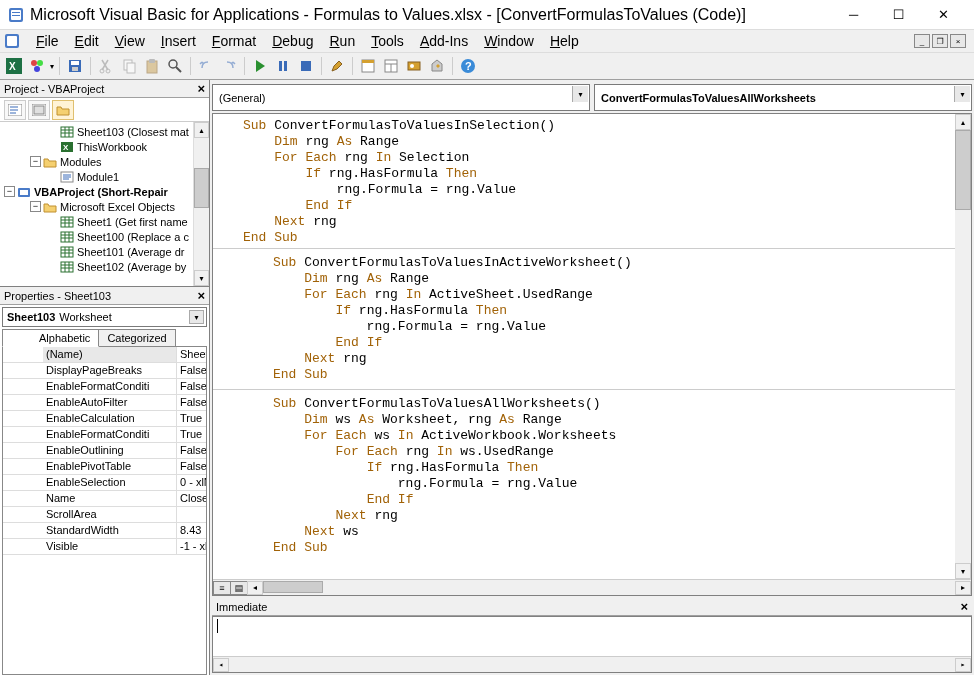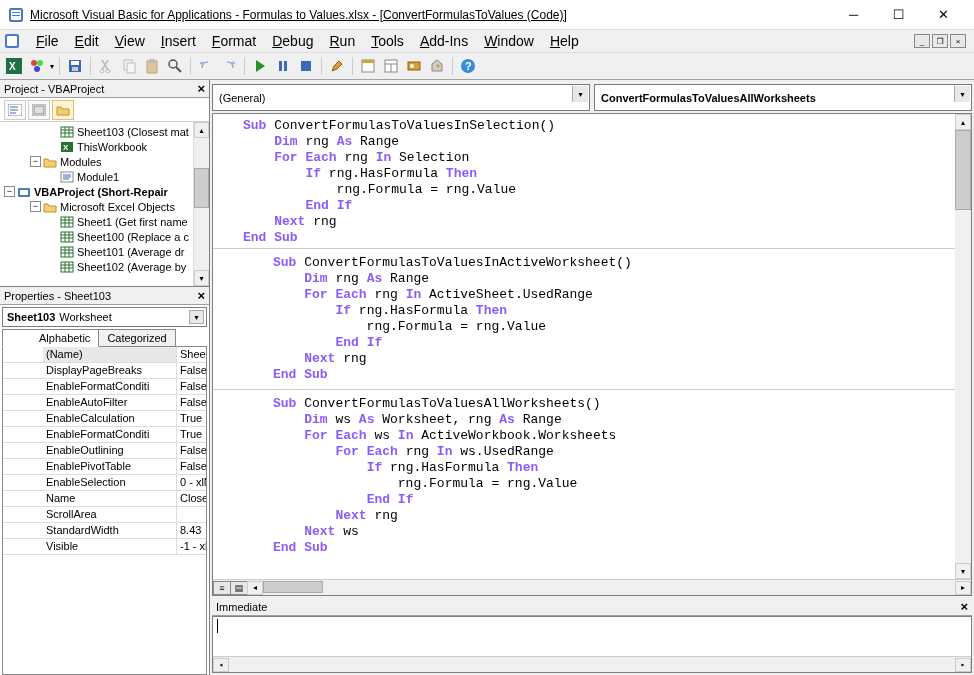--- a/index.html
+++ b/index.html
@@ -1,19 +1,19 @@
 <!DOCTYPE html>
 <html><head>
 <meta charset="utf-8">
 <style>
 * { box-sizing: border-box; margin: 0; padding: 0; }
 body { font-family: "Segoe UI", Tahoma, sans-serif; font-size: 11px; background: #fff; width: 974px; height: 675px; overflow: hidden; position: relative; }
 .titlebar { height: 30px; background: #fff; display: flex; align-items: center; padding: 0 8px; border-bottom: 1px solid #ddd; }
 .titlebar .app-icon { width: 16px; height: 16px; margin-right: 6px; }
-.titlebar .title-text { flex: 1; font-size: 12px; color: #000; text-decoration: underline; }
+.titlebar .title-text { flex: 1; font-size: 16px; color: #000; }
 .titlebar .win-controls { display: flex; gap: 0; }
 .titlebar .win-btn { width: 45px; height: 28px; display: flex; align-items: center; justify-content: center; font-size: 13px; cursor: default; }
 .menubar { height: 22px; display: flex; align-items: center; padding: 0 4px; background: #f0f0f0; gap: 2px;}
 .menu-icon { width: 16px; height: 16px; margin-right: 6px; }
 .menu-item { padding: 2px 8px; font-size: 14px; cursor: default; }
 .menu-item u { text-decoration: underline; }
 .mdi-controls { margin-left: auto; display: flex; gap: 2px; padding-right: 4px;}
 .mdi-btn { width: 16px; height: 14px; border: 1px solid #888; background: #e8e8e8; font-size: 8px; display:flex; align-items:center; justify-content:center;}
 .toolbar { height: 28px; background: #f0f0f0; border-top: 1px solid #ddd; border-bottom: 1px solid #a0a0a0; display: flex; align-items: center; padding: 0 4px; gap: 3px; }
 .tb-btn { width: 20px; height: 20px; display: flex; align-items: center; justify-content: center; }
@@ -47,21 +47,21 @@
 .props-row { display: flex; height: 16px; font-size: 11px; border-bottom: 1px solid #ddd;}
 .props-name { width: 134px; padding: 1px 3px; border-right: 1px solid #ddd; overflow: hidden; white-space: nowrap; margin-left: 40px;}
 .props-value { flex: 1; padding: 1px 3px; overflow: hidden; white-space: nowrap;}
 .props-row.first .props-name { background: #e8e8e8;}
 .right-pane { flex: 1; display: flex; flex-direction: column; background: #f0f0f0; padding: 2px;}
 .code-dropdowns { display: flex; gap: 4px; padding: 2px 0; }
 .code-dd { flex: 1; height: 27px; border: 1px solid #7a7a7a; background: #fff; display: flex; align-items: center; padding: 0 6px; font-size: 11px; position:relative;}
 .code-dd .dd-arrow { position:absolute; right:1px; top:1px; width:16px; height:16px; background:#e8e8e8; border-left:1px solid #aaa; display:flex; align-items:center; justify-content:center; font-size:8px;}
 .code-area { flex: 1; background: #fff; border: 1px solid #808080; position: relative; overflow: hidden;}
 .code-content { font-family: Consolas, "Courier New", monospace; font-size: 13px; padding: 4px 8px 4px 30px; line-height: 16px; white-space: pre; color: #000;}
-.kw { color: #8b5cf6; font-weight: bold; }
+.kw { color: #a16207; }
 .code-bottom-bar { height: 16px; background: #f0f0f0; border-top: 1px solid #ccc; display:flex; align-items:center;}
 .view-btns { display:flex; }
 .view-btn { width: 18px; height: 14px; border: 1px solid #888; background: #e8e8e8; margin-right:-1px; display:flex; align-items:center; justify-content:center; font-size:9px;}
 .hscroll { flex:1; height:14px; background:#f0f0f0; display:flex; align-items:center;}
 .hscroll .scroll-btn { width:16px; height:14px;}
 .hscroll .scroll-track { flex:1; height:14px; position:relative;}
 .hscroll .scroll-thumb { width:60px; height:12px; margin:0; position:absolute; left:0; top:0;}
 .vscroll { position:absolute; right:0; top:0; bottom:16px; width:16px; background:#f0f0f0; display:flex; flex-direction:column;}
 .vscroll .scroll-thumb { height:80px; margin-top:0;}
 .immediate-panel { height: 75px; display: flex; flex-direction: column; margin-top: 2px;}

